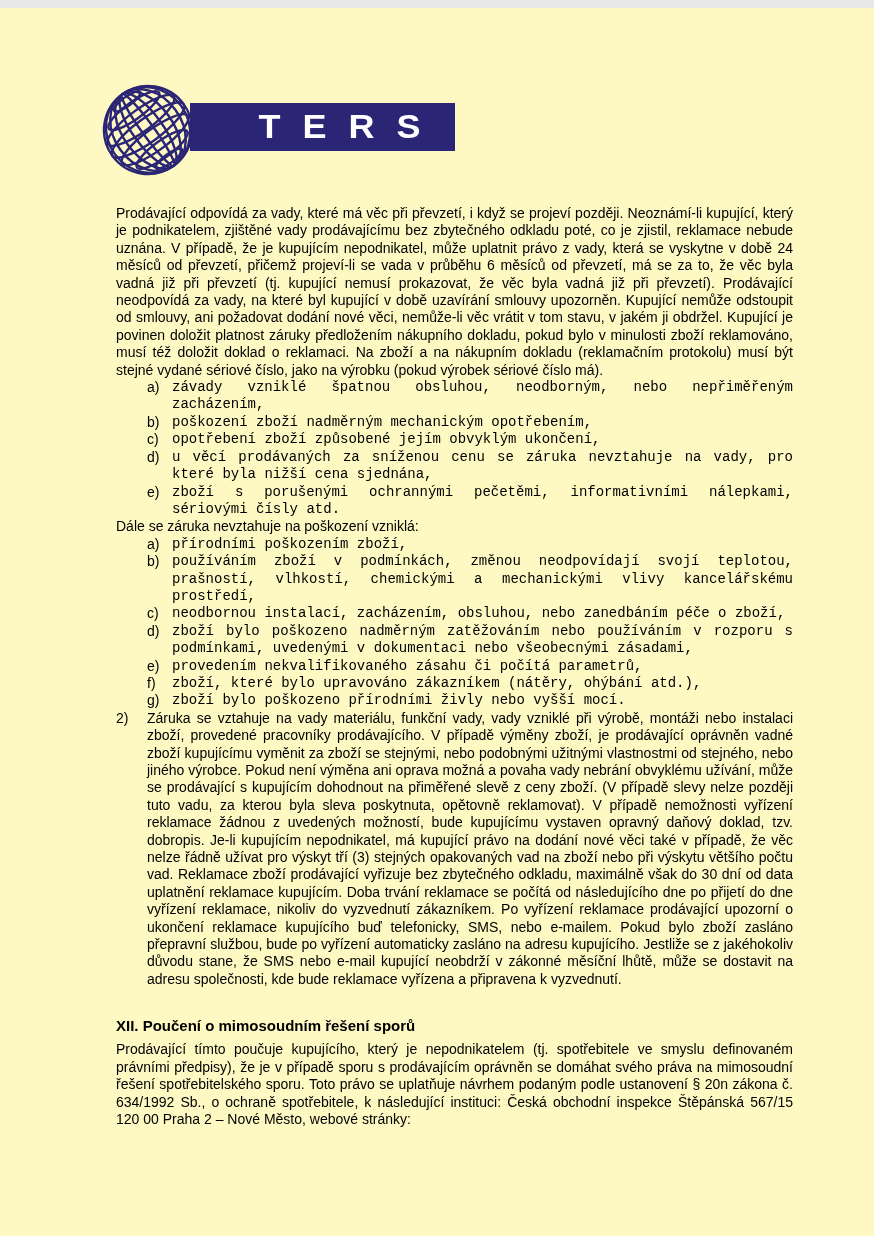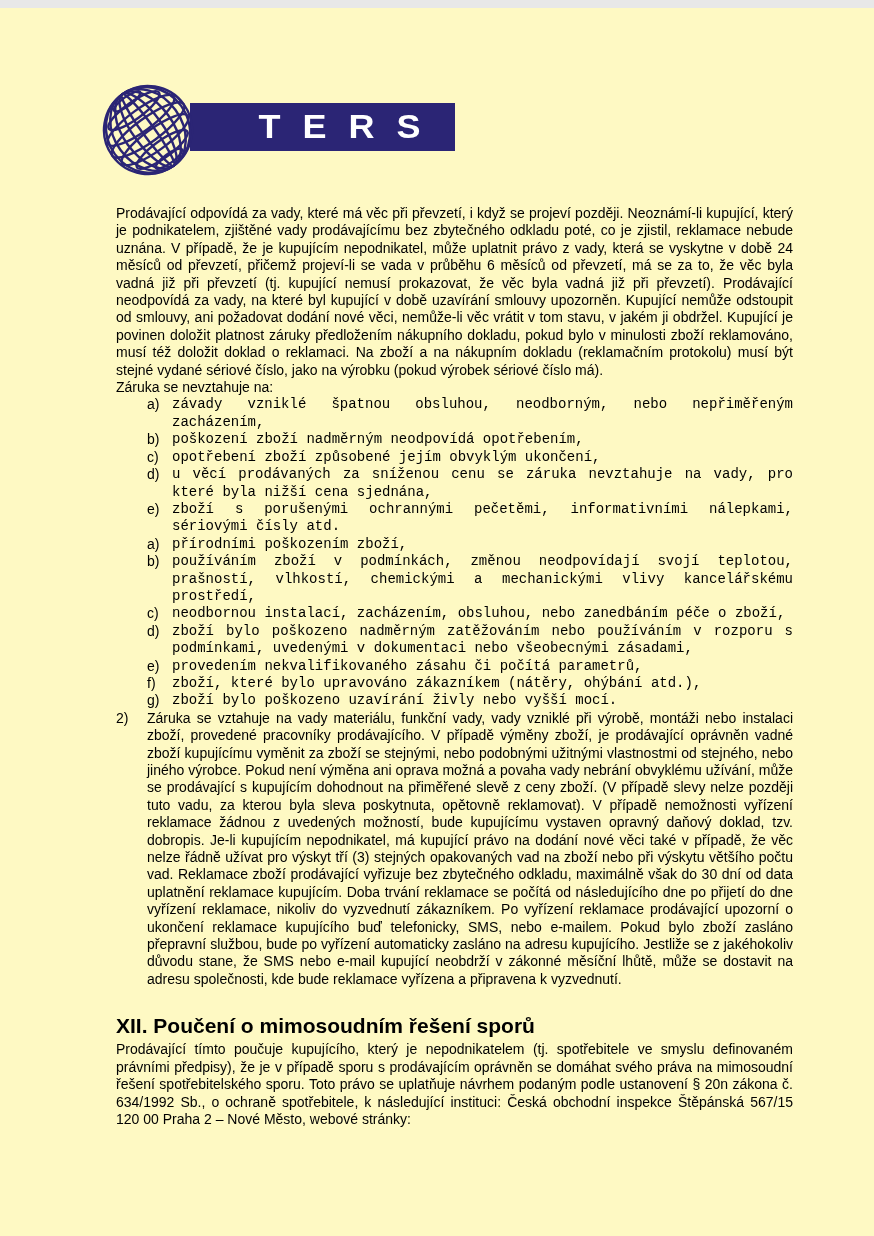--- a/index.html
+++ b/index.html
@@ -51,21 +51,21 @@
 
   .li { display: flex; }
   .li .marker { flex: 0 0 25px; margin-left: 31px; text-align: left; }
   .li .li-text { flex: 1; text-align: justify; font-family: Liberation Mono, monospace; }
 
   .numbered-item { display: flex; }
   .numbered-item .marker { flex: 0 0 31px; text-align: left; }
   .numbered-item .li-text { flex: 1; text-align: justify; }
 
   .section-heading {
-    font-size: 21px;
+    font-size: 15px;
     font-weight: bold;
     line-height: 20px;
     text-align: left;
     margin: 28px 0 5px 0;
   }
 </style>
 </head>
 <body>
 
 <div class="page">
@@ -92,45 +92,45 @@
         <ellipse cx="46" cy="74" rx="31" ry="8.5"></ellipse>
         <ellipse cx="46" cy="85.5" rx="16" ry="4.5"></ellipse>
       </g>
     </svg>
   </header>
 
   <main class="content">
 
     <p class="para">Prodávající odpovídá za vady, které má věc při převzetí, i když se projeví později. Neoznámí-li kupující, který je podnikatelem, zjištěné vady prodávajícímu bez zbytečného odkladu poté, co je zjistil, reklamace nebude uznána. V případě, že je kupujícím nepodnikatel, může uplatnit právo z vady, která se vyskytne v době 24 měsíců od převzetí, přičemž projeví-li se vada v průběhu 6 měsíců od převzetí, má se za to, že věc byla vadná již při převzetí (tj. kupující nemusí prokazovat, že věc byla vadná již při převzetí). Prodávající neodpovídá za vady, na které byl kupující v době uzavírání smlouvy upozorněn. Kupující nemůže odstoupit od smlouvy, ani požadovat dodání nové věci, nemůže-li věc vrátit v tom stavu, v jakém ji obdržel. Kupující je povinen doložit platnost záruky předložením nákupního dokladu, pokud bylo v minulosti zboží reklamováno, musí též doložit doklad o reklamaci. Na zboží a na nákupním dokladu (reklamačním protokolu) musí být stejné vydané sériové číslo, jako na výrobku (pokud výrobek sériové číslo má).</p>
 
-    <div class="label-line">Záruka se nevztahuje na:</div>
 
     <div class="list">
       <div class="li">
         <span class="marker">a)</span>
         <span class="li-text">závady vzniklé špatnou obsluhou, neodborným, nebo nepřiměřeným zacházením,</span>
       </div>
       <div class="li">
         <span class="marker">b)</span>
-        <span class="li-text">poškození zboží nadměrným neodpovídá opotřebením,</span>
+        <span class="li-text">poškození zboží nadměrným mechanickým opotřebením,</span>
       </div>
       <div class="li">
         <span class="marker">c)</span>
         <span class="li-text">opotřebení zboží způsobené jejím obvyklým ukončení,</span>
       </div>
       <div class="li">
         <span class="marker">d)</span>
         <span class="li-text">u věcí prodávaných za sníženou cenu se záruka nevztahuje na vady, pro které byla nižší cena sjednána,</span>
       </div>
       <div class="li">
         <span class="marker">e)</span>
         <span class="li-text">zboží s porušenými ochrannými pečetěmi, informativními nálepkami, sériovými čísly atd.</span>
       </div>
     </div>
 
+    <div class="label-line">Dále se záruka nevztahuje na poškození vzniklá:</div>
 
     <div class="list">
       <div class="li">
         <span class="marker">a)</span>
         <span class="li-text">přírodními poškozením zboží,</span>
       </div>
       <div class="li">
         <span class="marker">b)</span>
         <span class="li-text">používáním zboží v podmínkách, změnou neodpovídají svojí teplotou, prašností, vlhkostí, chemickými a mechanickými vlivy kancelářskému prostředí,</span>
       </div>
@@ -145,21 +145,21 @@
       <div class="li">
         <span class="marker">e)</span>
         <span class="li-text">provedením nekvalifikovaného zásahu či počítá parametrů,</span>
       </div>
       <div class="li">
         <span class="marker">f)</span>
         <span class="li-text">zboží, které bylo upravováno zákazníkem (nátěry, ohýbání atd.),</span>
       </div>
       <div class="li">
         <span class="marker">g)</span>
-        <span class="li-text">zboží bylo poškozeno uzavírání živly nebo vyšší mocí.</span>
+        <span class="li-text">zboží bylo poškozeno přírodními živly nebo vyšší mocí.</span>
       </div>
     </div>
 
     <div class="numbered-item">
       <span class="marker">2)</span>
       <span class="li-text">Záruka se vztahuje na vady materiálu, funkční vady, vady vzniklé při výrobě, montáži nebo instalaci zboží, provedené pracovníky prodávajícího. V případě výměny zboží, je prodávající oprávněn vadné zboží kupujícímu vyměnit za zboží se stejnými, nebo podobnými užitnými vlastnostmi od stejného, nebo jiného výrobce. Pokud není výměna ani oprava možná a povaha vady nebrání obvyklému užívání, může se prodávající s kupujícím dohodnout na přiměřené slevě z ceny zboží. (V případě slevy nelze později tuto vadu, za kterou byla sleva poskytnuta, opětovně reklamovat). V případě nemožnosti vyřízení reklamace žádnou z uvedených možností, bude kupujícímu vystaven opravný daňový doklad, tzv. dobropis. Je-li kupujícím nepodnikatel, má kupující právo na dodání nové věci také v případě, že věc nelze řádně užívat pro výskyt tří (3) stejných opakovaných vad na zboží nebo při výskytu většího počtu vad. Reklamace zboží prodávající vyřizuje bez zbytečného odkladu, maximálně však do 30 dní od data uplatnění reklamace kupujícím. Doba trvání reklamace se počítá od následujícího dne po přijetí do dne vyřízení reklamace, nikoliv do vyzvednutí zákazníkem. Po vyřízení reklamace prodávající upozorní o ukončení reklamace kupujícího buď telefonicky, SMS, nebo e-mailem. Pokud bylo zboží zasláno přepravní službou, bude po vyřízení automaticky zasláno na adresu kupujícího. Jestliže se z jakéhokoliv důvodu stane, že SMS nebo e-mail kupující neobdrží v zákonné měsíční lhůtě, může se dostavit na adresu společnosti, kde bude reklamace vyřízena a připravena k vyzvednutí.</span>
     </div>
 
     <h2 class="section-heading">XII. Poučení o mimosoudním řešení sporů</h2>
 

